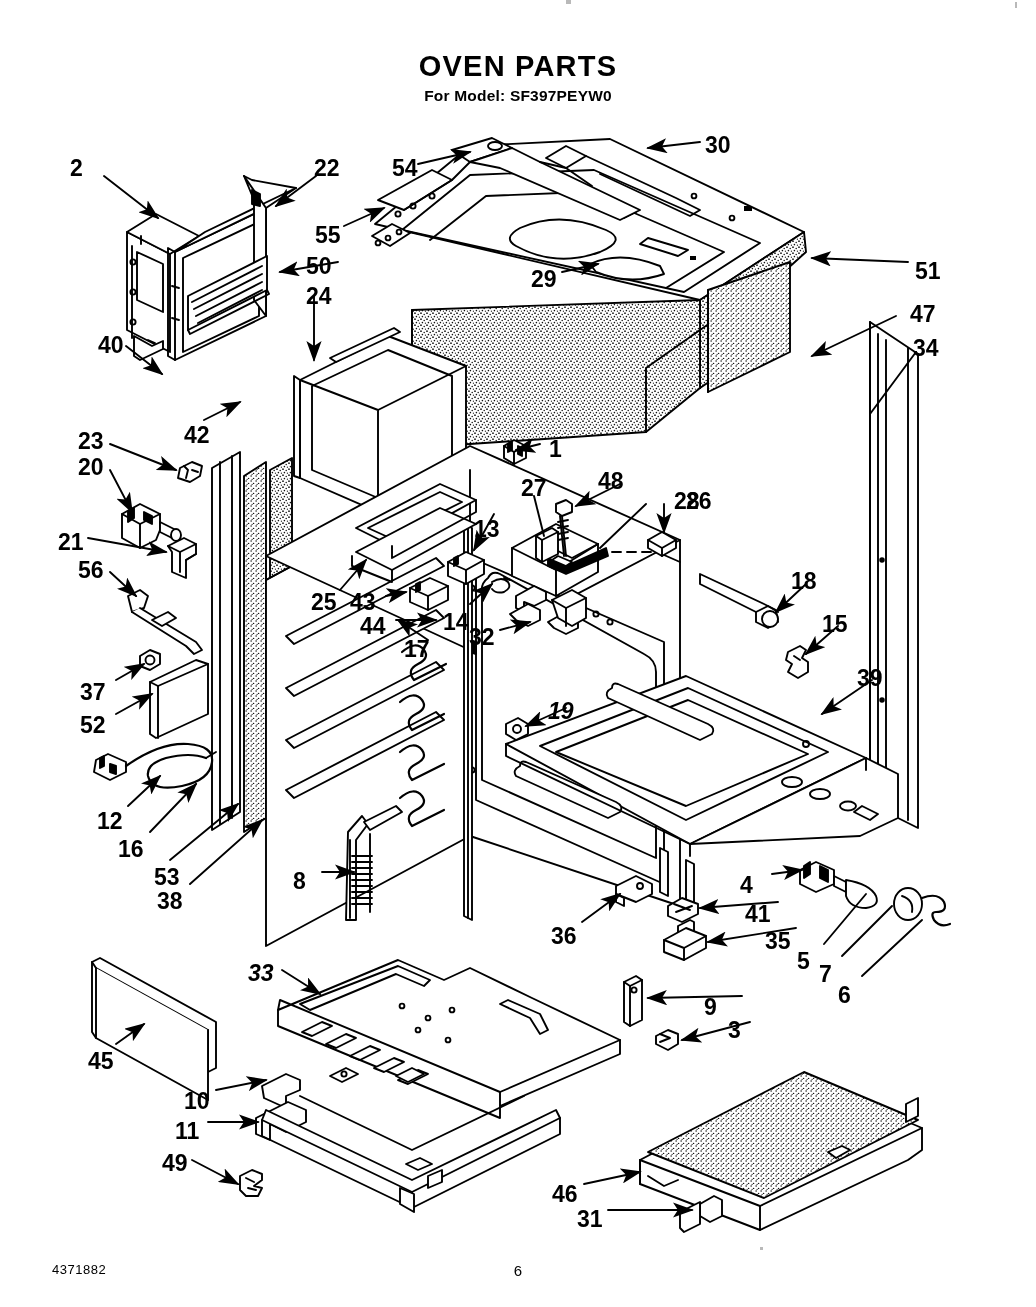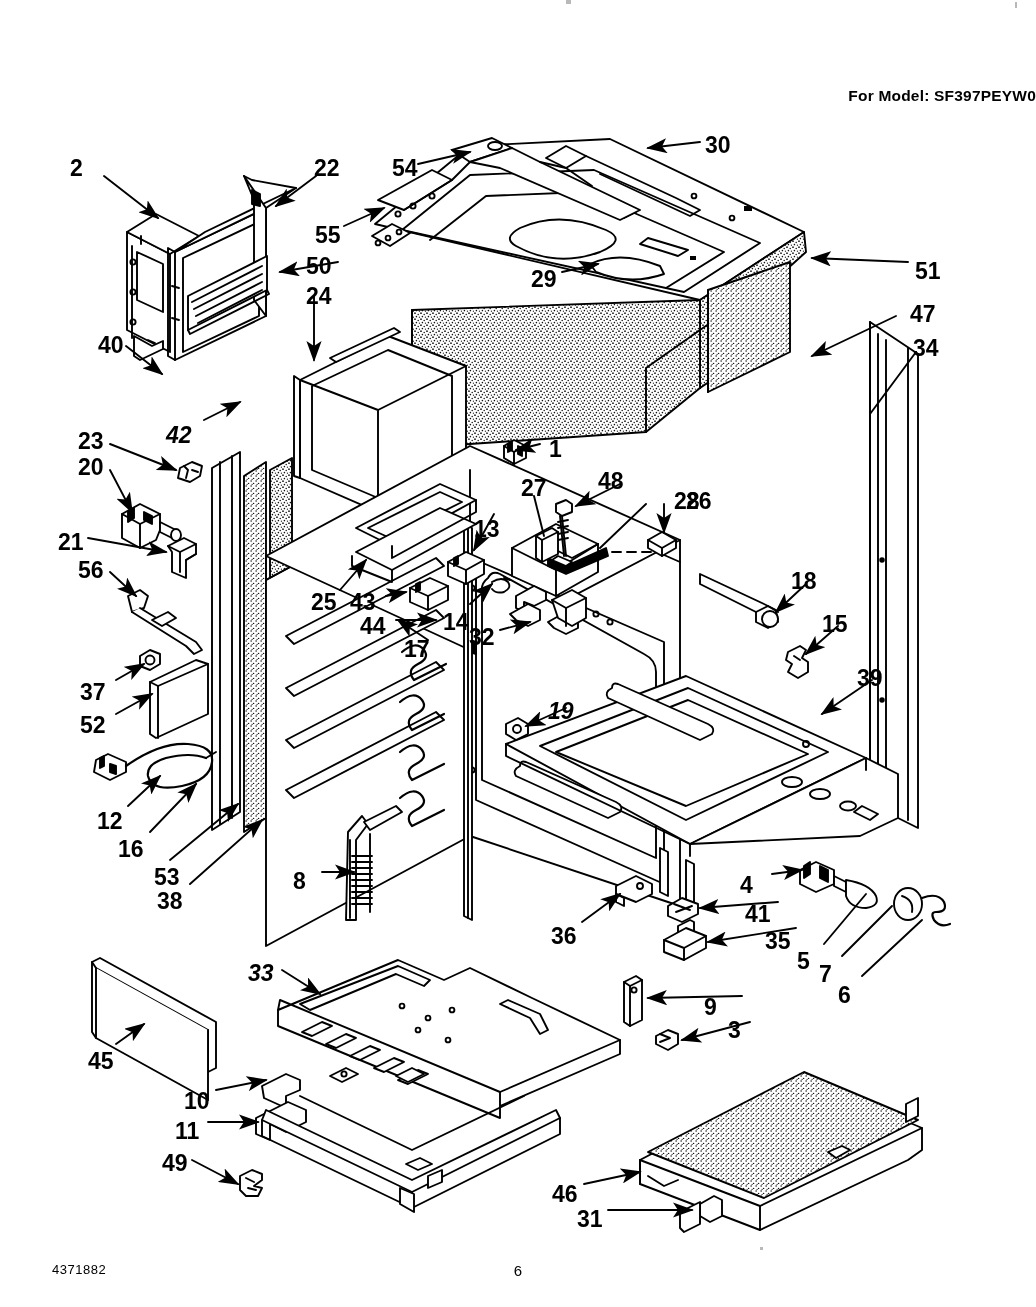--- a/index.html
+++ b/index.html
@@ -24,21 +24,21 @@
     text-align:center;
     font-size:29px;
     font-weight:bold;
     letter-spacing:1.2px;
     line-height:1;
   }
   #subtitle{
     position:absolute;
     left:0; top:88px;
     width:1036px;
-    text-align:right;
+    text-align:center;
     font-size:15.5px;
     font-weight:bold;
     letter-spacing:.2px;
     line-height:1;
   }
   
   #footer-left{
     position:absolute;
     left:52px; top:1262px;
     font-size:13px;
@@ -74,20 +74,21 @@
 </style>
 </head>
 <body>
 
 <div id="page">
 
   <div class="speck" style="left:566px;top:0px;width:5px;height:4px;"></div>
   <div class="speck" style="left:1015px;top:2px;width:2px;height:6px;"></div>
   <div class="speck" style="left:760px;top:1247px;width:3px;height:3px;"></div>
 
+  <div id="title">OVEN PARTS</div>
   <div id="subtitle">For Model: SF397PEYW0</div>
 
   <div id="art">
   <svg width="1036" height="1307" viewBox="0 0 1036 1307" xmlns="http://www.w3.org/2000/svg">
     <defs>
       <pattern id="grit" width="6" height="6" patternUnits="userSpaceOnUse">
         <rect width="6" height="6" fill="#fff"></rect>
         <circle cx="1" cy="1.2" r="0.85" fill="#111"></circle>
         <circle cx="4.2" cy="2.6" r="0.75" fill="#111"></circle>
         <circle cx="2.4" cy="4.6" r="0.8" fill="#111"></circle>
@@ -459,21 +460,21 @@
   <div class="cal" style="left:392px;top:157px;">54</div>
   <div class="cal" style="left:705px;top:134px;">30</div>
   <div class="cal" style="left:315px;top:224px;">55</div>
   <div class="cal" style="left:306px;top:255px;">50</div>
   <div class="cal" style="left:306px;top:285px;">24</div>
   <div class="cal" style="left:531px;top:268px;">29</div>
   <div class="cal" style="left:915px;top:260px;">51</div>
   <div class="cal" style="left:910px;top:303px;text-align:center;">47</div>
   <div class="cal" style="left:913px;top:337px;">34</div>
   <div class="cal" style="left:98px;top:334px;">40</div>
-  <div class="cal" style="left:166px;top:424px;font-style:italic;">42</div>
+  <div class="cal" style="left:184px;top:424px;">42</div>
   <div class="cal" style="left:549px;top:438px;">1</div>
   <div class="cal" style="left:78px;top:430px;">23</div>
   <div class="cal" style="left:78px;top:456px;">20</div>
   <div class="cal" style="left:58px;top:531px;">21</div>
   <div class="cal" style="left:78px;top:559px;">56</div>
   <div class="cal" style="left:521px;top:477px;">27</div>
   <div class="cal" style="left:598px;top:470px;">48</div>
   <div class="cal" style="left:626px;top:490px;margin-left:48px;">28</div>
   <div class="cal" style="left:658px;top:490px;margin-left:28px;">26</div>
   <div class="cal" style="left:474px;top:518px;">13</div>

